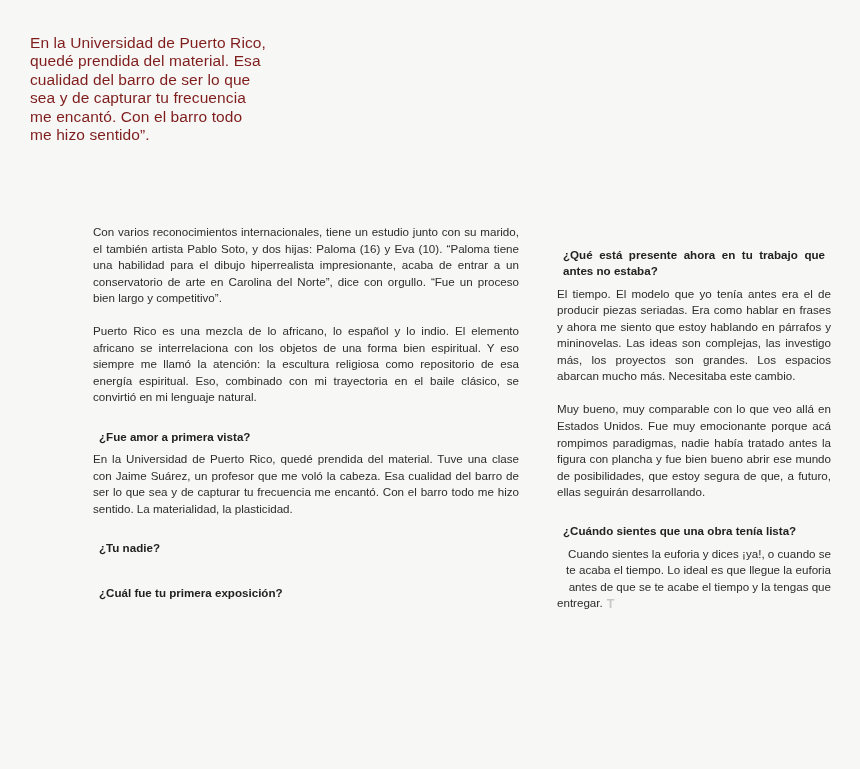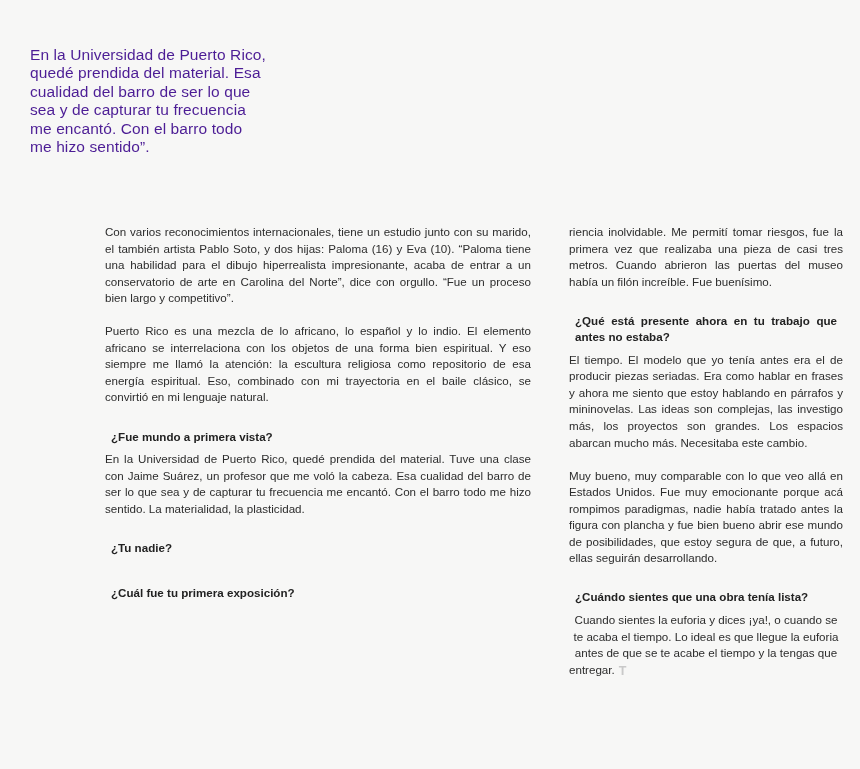--- a/index.html
+++ b/index.html
@@ -18,34 +18,34 @@
   #page {
     position: absolute;
     inset: 0;
     background: #f7f7f6;
   }
 
   
   .pullquote {
     position: absolute;
     left: 30px;
-    top: 46px;
+    top: 34px;
     width: 300px;
-    color: #4c1d95;
+    color: #7f1d1d;
     font-size: 15.5px;
     line-height: 18.4px;
     font-weight: 400;
     letter-spacing: 0.1px;
     white-space: pre-line;
   }
 
   
   .columns {
     position: absolute;
-    left: 12px;
+    left: 0;
     top: 224px;
     width: 696px;
     height: 520px;
   }
 
   .col {
     position: absolute;
     top: 0;
     color: #2c2c2c;
     font-size: 11.6px;
@@ -73,21 +73,21 @@
 
   .q.justify { text-align: justify; text-align-last: left; }
 
   .p {
     margin: 0;
     text-align: justify;
     text-align-last: left;
     hyphens: none;
   }
 
-  .p.flush { text-align: center; }
+  .p.flush { text-align: right; }
 
   .gap { height: 16.55px; }
 
   .endmark {
     display: inline-block;
     color: #c9c9c9;
     font-weight: 700;
     font-size: 12.5px;
     line-height: 1;
     margin-left: 4px;
@@ -109,33 +109,32 @@
   <div class="columns">
 
     <div class="col col-left">
 
       <p class="p">Con varios reconocimientos internacionales, tiene un estudio junto con su marido, el también artista Pablo Soto, y dos hijas: Paloma (16) y Eva (10). “Paloma tiene una habilidad para el dibujo hiperrealista impresionante, acaba de entrar a un conservatorio de arte en Carolina del Norte”, dice con orgullo. “Fue un proceso bien largo y competitivo”.</p>
 
       <div class="gap"></div>
       <p class="p">Puerto Rico es una mezcla de lo africano, lo español y lo indio. El elemento africano se interrelaciona con los objetos de una forma bien espiritual. Y eso siempre me llamó la atención: la escultura religiosa como repositorio de esa energía espiritual. Eso, combinado con mi trayectoria en el baile clásico, se convirtió en mi lenguaje natural.</p>
 
       <div class="gap"></div>
-      <p class="q">¿Fue mundo a primera vista?</p>
+      <p class="q">¿Fue amor a primera vista?</p>
       <p class="p">En la Universidad de Puerto Rico, quedé prendida del material. Tuve una clase con Jaime Suárez, un profesor que me voló la cabeza. Esa cualidad del barro de ser lo que sea y de capturar tu frecuencia me encantó. Con el barro todo me hizo sentido. La materialidad, la plasticidad.</p>
 
       <div class="gap"></div>
       <p class="q">¿Tu nadie?</p>
 
       <div class="gap"></div>
       <p class="q">¿Cuál fue tu primera exposición?</p>
     </div>
 
     <div class="col col-right">
 
-      <p class="p">riencia inolvidable. Me permití tomar riesgos, fue la primera vez que realizaba una pieza de casi tres metros. Cuando abrieron las puertas del museo había un filón increíble. Fue buenísimo.</p>
 
       <div class="gap"></div>
       <p class="q justify">¿Qué está presente ahora en tu trabajo que antes no estaba?</p>
       <p class="p">El tiempo. El modelo que yo tenía antes era el de producir piezas seriadas. Era como hablar en frases y ahora me siento que estoy hablando en párrafos y mininovelas. Las ideas son complejas, las investigo más, los proyectos son grandes. Los espacios abarcan mucho más. Necesitaba este cambio.</p>
 
       <div class="gap"></div>
       <p class="p">Muy bueno, muy comparable con lo que veo allá en Estados Unidos. Fue muy emocionante porque acá rompimos paradigmas, nadie había tratado antes la figura con plancha y fue bien bueno abrir ese mundo de posibilidades, que estoy segura de que, a futuro, ellas seguirán desarrollando.</p>
 
       <div class="gap"></div>
       <p class="q">¿Cuándo sientes que una obra tenía lista?</p>

